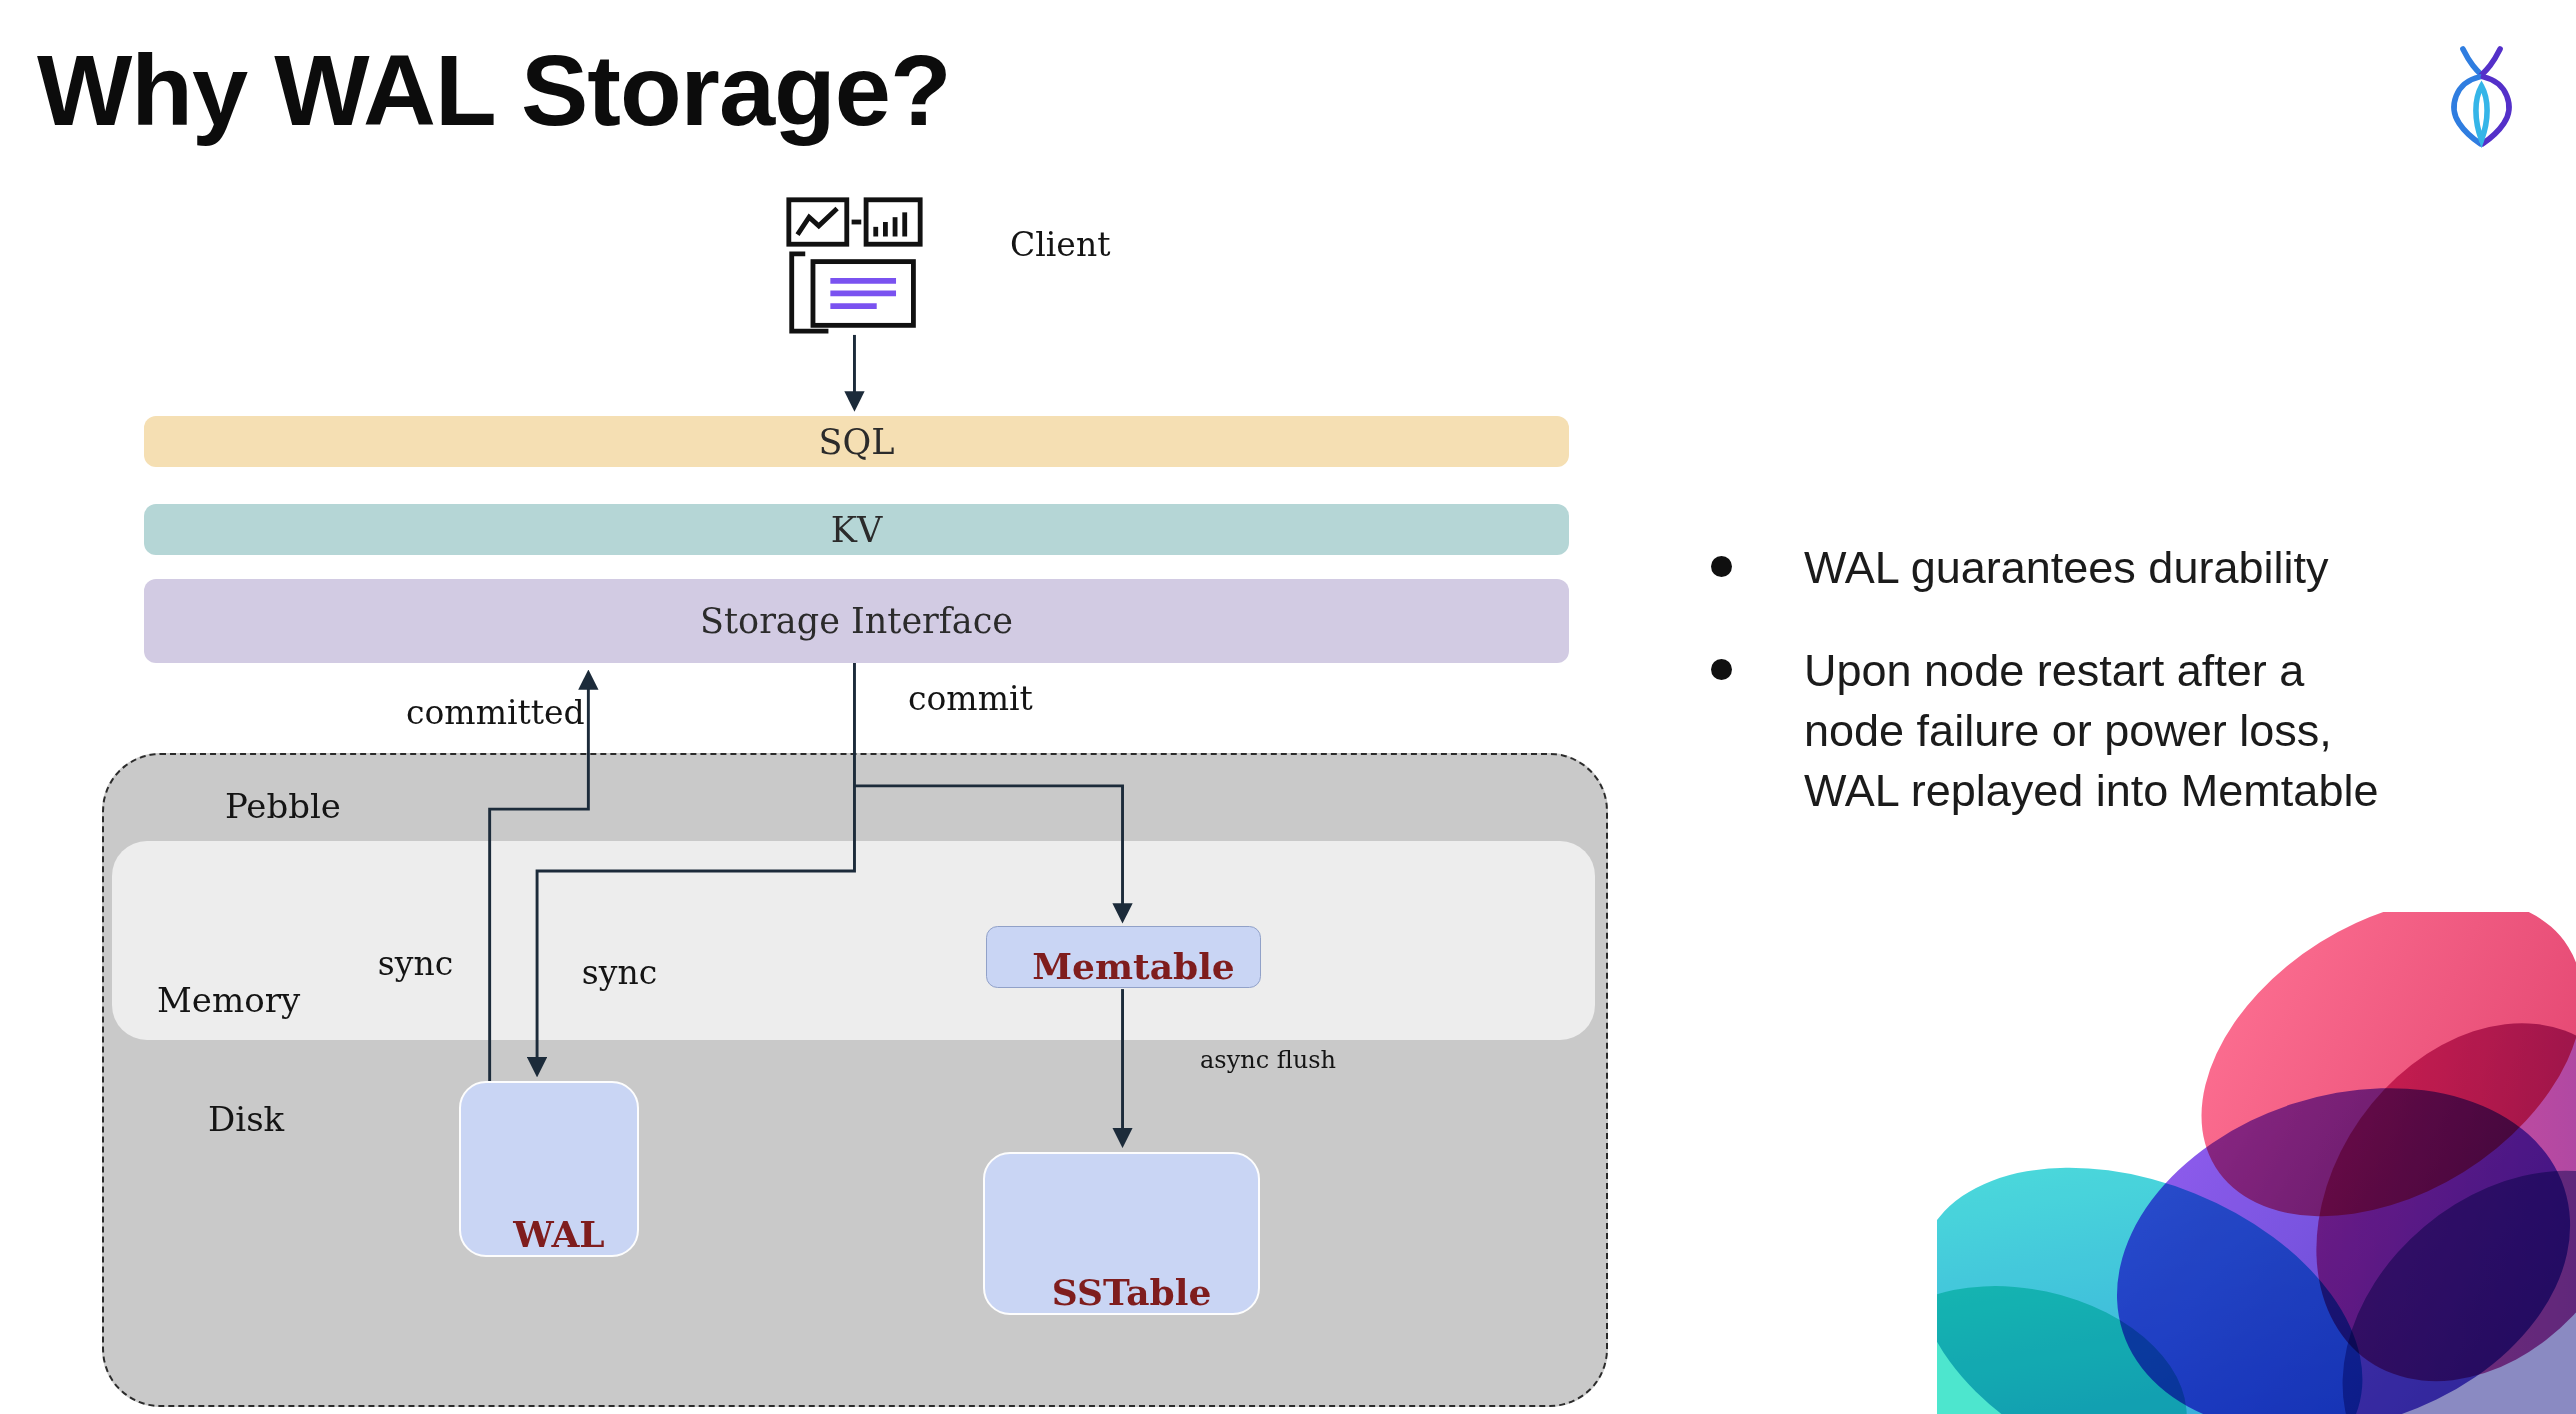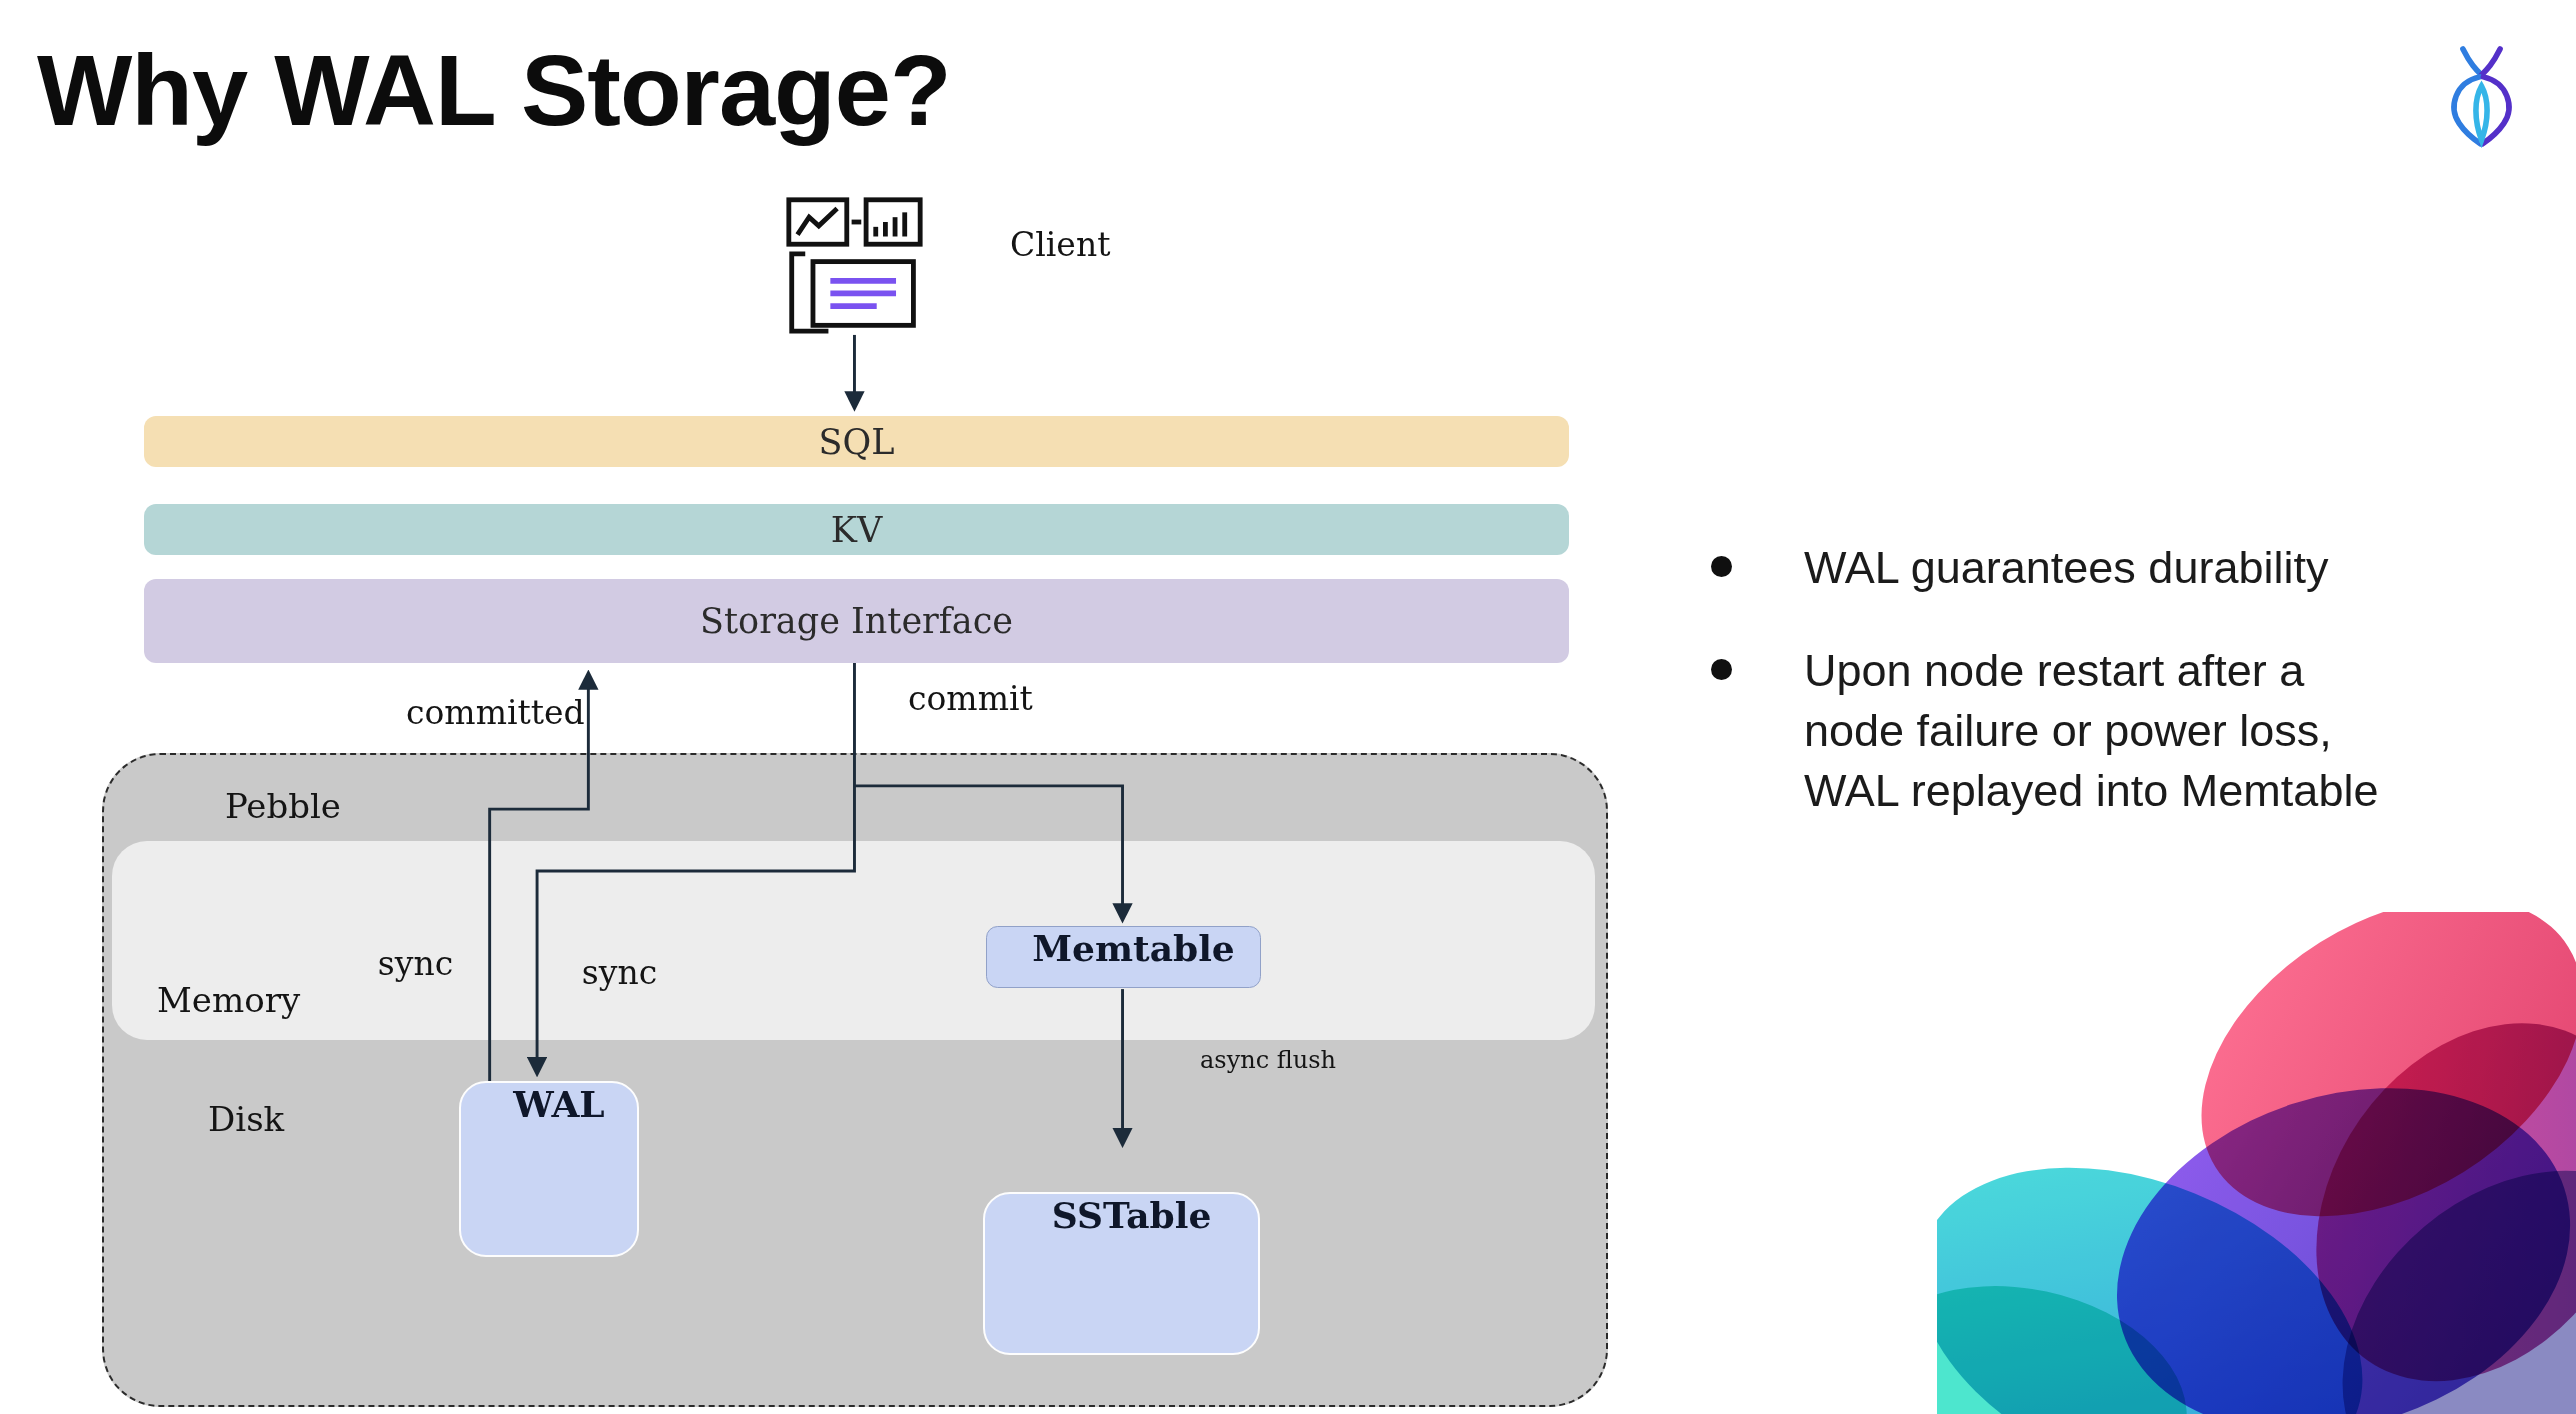--- a/index.html
+++ b/index.html
@@ -31,28 +31,28 @@
   .lbl-pebble { left:225px; top:786px; }
   .lbl-memory { left:157px; top:980px; }
   .lbl-disk   { left:208px; top:1099px; }
   .lbl-committed { left:406px; top:693px; width:174px; text-align:center; font-size:33px; }
   .lbl-commit    { left:908px; top:679px; font-size:33px; }
   .lbl-sync-a    { left:377px; top:944px; width:77px; text-align:center; font-size:33px; }
   .lbl-sync-b    { left:581px; top:953px; width:77px; text-align:center; font-size:33px; }
   .lbl-flush     { left:1200px; top:1046px; font-size:24px; }
 
   .node { position:absolute; background:var(--node-box,#c9d5f4);
-          display:flex; align-items:flex-start; justify-content:center;
-          font-family:"DejaVu Serif", serif; font-weight:bold; font-size:36px; color:#0f172a;padding-left:20px; }
+          display:flex; align-items:flex-end; justify-content:center;
+          font-family:"DejaVu Serif", serif; font-weight:bold; font-size:36px; color:#7f1d1d;padding-left:20px; }
   .node-memtable { left:986px; top:926px; width:275px; height:62px;
                    border:1.9px solid var(--node-border,#91a1c8); border-radius:11.6px; }
   .node-wal      { left:459px; top:1081px; width:180px; height:176px;
                    border:2.9px solid var(--node-border-light,#fdfdfd); border-radius:27px; }
   .node-sstable  { left:983px; top:1152px; width:277px; height:163px;
-                   border:2.9px solid var(--node-border-light,#fdfdfd); border-radius:27px;margin-top:40px; }
+                   border:2.9px solid var(--node-border-light,#fdfdfd); border-radius:27px; }
 
   .arrows { position:absolute; left:0; top:0; pointer-events:none; }
   .arrows .conn { stroke:var(--arrow,#1c2b3a); stroke-width:3; fill:none; }
 
   .bullets { position:absolute; left:1711px; top:538px; width:832px; list-style:none; }
   .bullets li { display:flex; margin-bottom:43px; }
   .dot { flex:0 0 21px; width:21px; height:21px; border-radius:50%; background:#101010;
          margin-top:18.4px; margin-right:72px; }
   .btext { font-size:45px; line-height:60px; color:#1b1b1b; }
 

